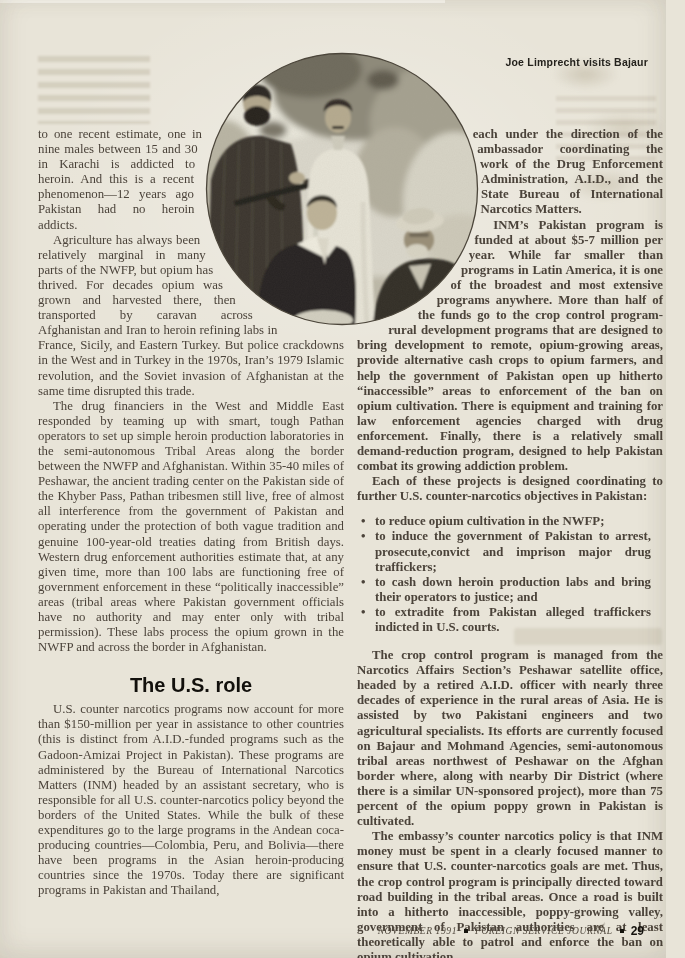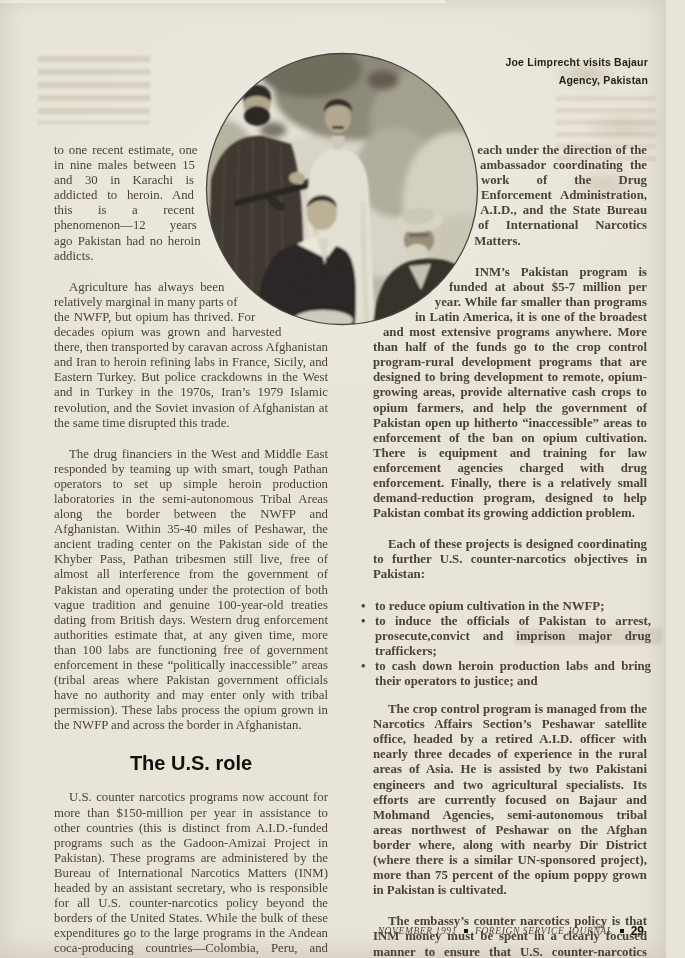--- a/index.html
+++ b/index.html
@@ -33,21 +33,21 @@
   .photo { position:absolute; left:205px; top:52px; width:274px; height:274px; }
 
   .caption { position:absolute; left:445px; top:53px; width:203px; text-align:right;
     font:700 10.5px/18px "Liberation Sans", sans-serif; color:#24221d; letter-spacing:.2px; }
 
   .col { position:absolute; top:127px; width:306px; text-align:justify;
     font-size:12.8px; line-height:15.1px; color:#4b433a;
     hyphens:auto; -webkit-hyphens:auto; }
   .col-left  { left:38px; }
   .col-right { left:357px;font-weight:bold; }
-  .col p { margin:16px; }
+  .col p { margin:0; }
   .col p.ind { text-indent:15px; }
   .wrap-right { float:right; width:152px; height:212px;
     shape-outside: circle(148px at 150px 63px); }
   .wrap-left  { float:left;  width:126px; height:212px;
     shape-outside: circle(142px at -18px 63px); }
 
   .heading { font:700 20px/22px "Liberation Sans", sans-serif; color:#12100c;
     text-align:center; margin:19px 0 6px; }
 
   .bullets { list-style:none; margin:10px 12px 0 3px; padding:0; }
@@ -149,41 +149,41 @@
           </g>
         </g>
         <rect width="274" height="274" filter="url(#gr)"></rect>
       </g>
       <circle cx="137" cy="137" r="135.5" fill="none" stroke="#4c463b" stroke-width="1.3"></circle>
     </svg>
   </div>
 
   <div class="caption">
     <div>Joe Limprecht visits Bajaur</div>
-    <div>Agency, Pakistan</div>
   </div>
 
   <div class="col col-left">
     <div class="wrap-right"></div>
     <p>to one recent estimate, one in nine males between 15 and 30 in Karachi is addicted to heroin. And this is a recent phenomenon—12 years ago Pakistan had no heroin addicts.</p>
     <p class="ind">Agriculture has always been relatively marginal in many parts of the NWFP, but opium has thrived. For decades opium was grown and harvested there, then transported by caravan across Afghanistan and Iran to heroin refining labs in France, Sicily, and Eastern Turkey. But police crackdowns in the West and in Turkey in the 1970s, Iran’s 1979 Islamic revolution, and the Soviet invasion of Afghanistan at the same time disrupted this trade.</p>
     <p class="ind">The drug financiers in the West and Middle East responded by teaming up with smart, tough Pathan operators to set up simple heroin production laboratories in the semi-autonomous Tribal Areas along the border between the NWFP and Afghanistan. Within 35-40 miles of Peshawar, the ancient trading center on the Pakistan side of the Khyber Pass, Pathan tribesmen still live, free of almost all interference from the government of Pakistan and operating under the protection of both vague tradition and genuine 100-year-old treaties dating from British days. Western drug enforcement authorities estimate that, at any given time, more than 100 labs are functioning free of government enforcement in these “politically inaccessible” areas (tribal areas where Pakistan government officials have no authority and may enter only with tribal permission). These labs process the opium grown in the NWFP and across the border in Afghanistan.</p>
     <h2 class="heading">The U.S. role</h2>
     <p class="ind">U.S. counter narcotics programs now account for more than $150-million per year in assistance to other countries (this is distinct from A.I.D.-funded programs such as the Gadoon-Amizai Project in Pakistan). These programs are administered by the Bureau of International Narcotics Matters (INM) headed by an assistant secretary, who is responsible for all U.S. counter-narcotics policy beyond the borders of the United States. While the bulk of these expenditures go to the large programs in the Andean coca-producing countries—Colombia, Peru, and Bolivia—there have been programs in the Asian heroin-producing countries since the 1970s. Today there are significant programs in Pakistan and Thailand,</p>
   </div>
 
   <div class="col col-right">
     <div class="wrap-left"></div>
     <p>each under the direction of the ambassador coordinating the work of the Drug Enforcement Administration, A.I.D., and the State Bureau of International Narcotics Matters.</p>
     <p class="ind">INM’s Pakistan program is funded at about $5-7 million per year. While far smaller than programs in Latin America, it is one of the broadest and most extensive programs anywhere. More than half of the funds go to the crop control program-rural development programs that are designed to bring development to remote, opium-growing areas, provide alternative cash crops to opium farmers, and help the government of Pakistan open up hitherto “inaccessible” areas to enforcement of the ban on opium cultivation. There is equipment and training for law enforcement agencies charged with drug enforcement. Finally, there is a relatively small demand-reduction program, designed to help Pakistan combat its growing addiction problem.</p>
     <p class="ind">Each of these projects is designed coordinating to further U.S. counter-narcotics objectives in Pakistan:</p>
     <ul class="bullets">
       <li><span>to reduce opium cultivation in the NWFP;</span></li>
-      <li><span>to induce the officials of Pakistan to arrest, prosecute,convict and imprison major drug traffickers;</span></li>
+      <li><span>to induce the government of Pakistan to arrest, prosecute,convict and imprison major drug traffickers;</span></li>
       <li><span>to cash down heroin production labs and bring their operators to justice; and</span></li>
+      <li><span>to extradite from Pakistan alleged traffickers indicted in U.S. courts.</span></li>
     </ul>
     <p class="ind after-list">The crop control program is managed from the Narcotics Affairs Section’s Peshawar satellite office, headed by a retired A.I.D. officer with nearly three decades of experience in the rural areas of Asia. He is assisted by two Pakistani engineers and two agricultural specialists. Its efforts are currently focused on Bajaur and Mohmand Agencies, semi-autonomous tribal areas northwest of Peshawar on the Afghan border where, along with nearby Dir District (where there is a similar UN-sponsored project), more than 75 percent of the opium poppy grown in Pakistan is cultivated.</p>
     <p class="ind">The embassy’s counter narcotics policy is that INM money must be spent in a clearly focused manner to ensure that U.S. counter-narcotics goals are met. Thus, the crop control program is principally directed toward road building in the tribal areas. Once a road is built into a hitherto inaccessible, poppy-growing valley, government of Pakistan authorities are at least theoretically able to patrol and enforce the ban on opium cultivation.</p>
   </div>
 
   <div class="smudge"></div>
 
   <div class="footer">
     <span class="f-it">NOVEMBER 1991</span>
     <span class="sq"></span>

